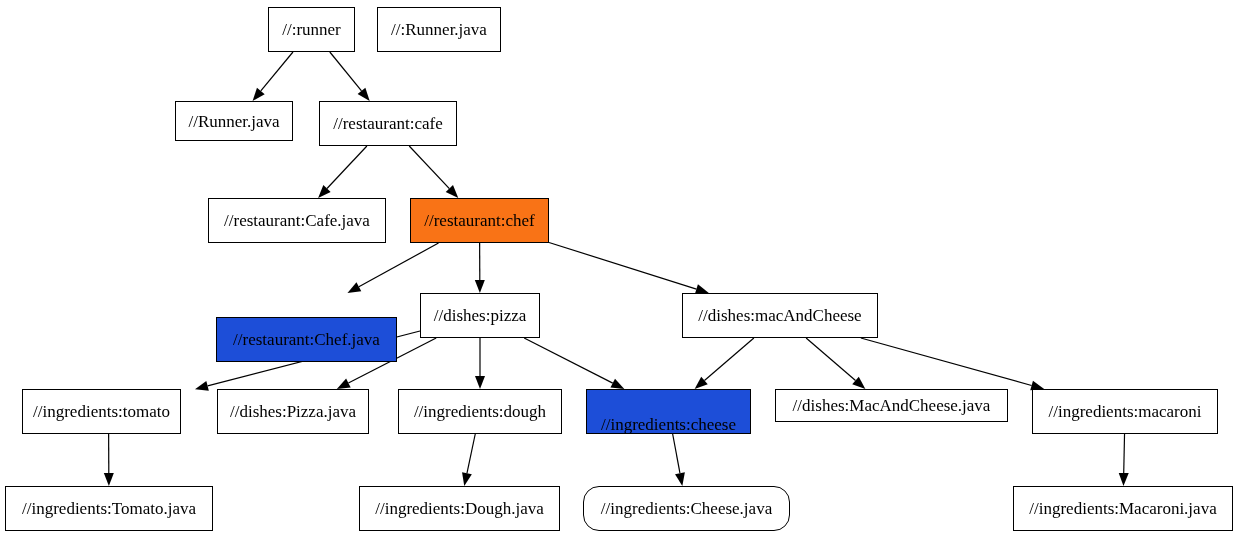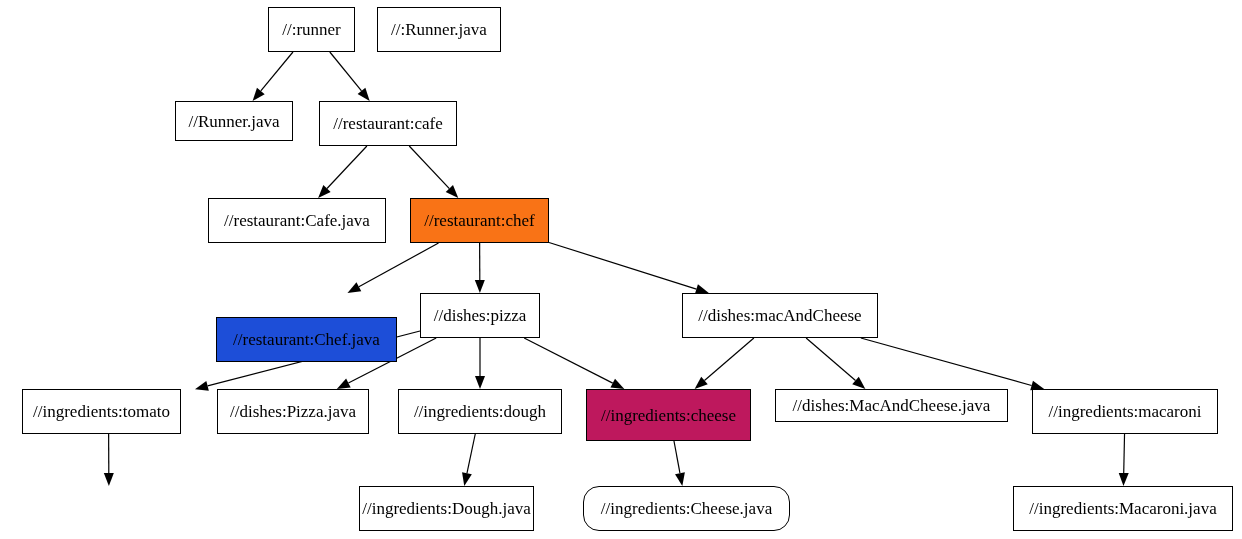--- a/index.html
+++ b/index.html
@@ -110,30 +110,33 @@
     </div>
     <div class="graph-node" style="left: 22px; top: 389px; width: 159px; height: 45px; background: rgb(255, 255, 255); border-color: rgb(0, 0, 0);">
       <span class="node-label">//ingredients:tomato</span>
     </div>
     <div class="graph-node" style="left: 217px; top: 389px; width: 152px; height: 45px; background: rgb(255, 255, 255); border-color: rgb(0, 0, 0);">
       <span class="node-label">//dishes:Pizza.java</span>
     </div>
     <div class="graph-node" style="left: 398px; top: 389px; width: 164px; height: 45px; background: rgb(255, 255, 255); border-color: rgb(0, 0, 0);">
       <span class="node-label">//ingredients:dough</span>
     </div>
-    <div class="graph-node" style="left: 586px; top: 389px; width: 165px; height: 52px; background: #be185d; border-color: rgb(0, 0, 0);">
+    <div class="graph-node" style="left: 586px; top: 389px; width: 165px; height: 45px; background: #1d4ed8; border-color: rgb(0, 0, 0); align-items: flex-end;">
       <span class="node-label">//ingredients:cheese</span>
     </div>
     <div class="graph-node" style="left: 775px; top: 389px; width: 233px; height: 33px; background: rgb(255, 255, 255); border-color: rgb(0, 0, 0);">
       <span class="node-label">//dishes:MacAndCheese.java</span>
     </div>
     <div class="graph-node" style="left: 1032px; top: 389px; width: 186px; height: 45px; background: rgb(255, 255, 255); border-color: rgb(0, 0, 0);">
       <span class="node-label">//ingredients:macaroni</span>
     </div>
-    <div class="graph-node" style="left: 359px; top: 486px; width: 175px; height: 45px; background: rgb(255, 255, 255); border-color: rgb(0, 0, 0);">
+    <div class="graph-node" style="left: 5px; top: 486px; width: 208px; height: 45px; background: rgb(255, 255, 255); border-color: rgb(0, 0, 0);">
+      <span class="node-label">//ingredients:Tomato.java</span>
+    </div>
+    <div class="graph-node" style="left: 359px; top: 486px; width: 201px; height: 45px; background: rgb(255, 255, 255); border-color: rgb(0, 0, 0);">
       <span class="node-label">//ingredients:Dough.java</span>
     </div>
     <div class="graph-node" style="left: 583px; top: 486px; width: 207px; height: 45px; background: rgb(255, 255, 255); border-color: rgb(0, 0, 0); border-radius: 16px;">
       <span class="node-label">//ingredients:Cheese.java</span>
     </div>
     <div class="graph-node" style="left: 1013px; top: 486px; width: 220px; height: 45px; background: rgb(255, 255, 255); border-color: rgb(0, 0, 0);">
       <span class="node-label">//ingredients:Macaroni.java</span>
     </div>
   </div>
 

